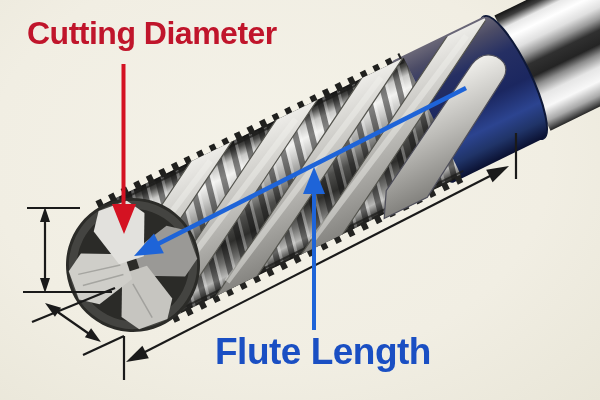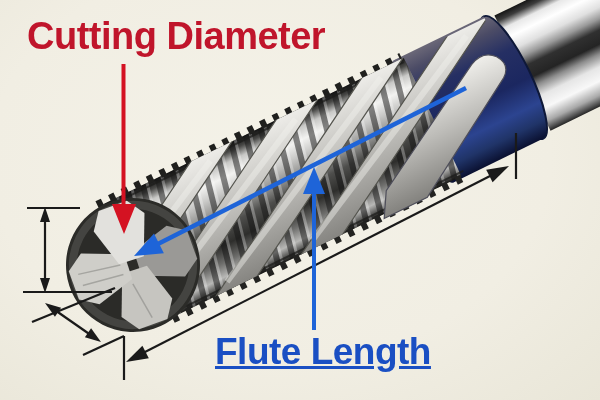--- a/index.html
+++ b/index.html
@@ -6,22 +6,22 @@
   body{font-family:"Liberation Sans",sans-serif;background:#dcd9cc;}
   .stage{
     position:relative;width:600px;height:400px;overflow:hidden;
     background:radial-gradient(ellipse at 45% 40%, #f4f2e8 0%, #f1eee3 60%, #e9e6d8 100%);
   }
   .stage svg{position:absolute;left:0;top:0;}
   .label{
     position:absolute;font-weight:bold;white-space:nowrap;
     letter-spacing:-0.5px;line-height:1.05;
   }
-  .label-red{left:27px;top:17px;font-size:38px;color:#c0152b;}
-  .label-blue{left:215px;top:333px;font-size:37px;color:#1a4fc3;text-decoration:underline;}
+  .label-red{left:27px;top:17px;font-size:32px;color:#c0152b;}
+  .label-blue{left:215px;top:333px;font-size:37px;color:#1a4fc3;}
 </style>
 </head>
 <body>
 
 <div class="stage">
 
   <svg width="600" height="400" viewBox="0 0 600 400">
     <defs>
       <linearGradient id="gBody" x1="0" y1="0" x2="0" y2="1">
         <stop offset="0" stop-color="#101010"></stop>

